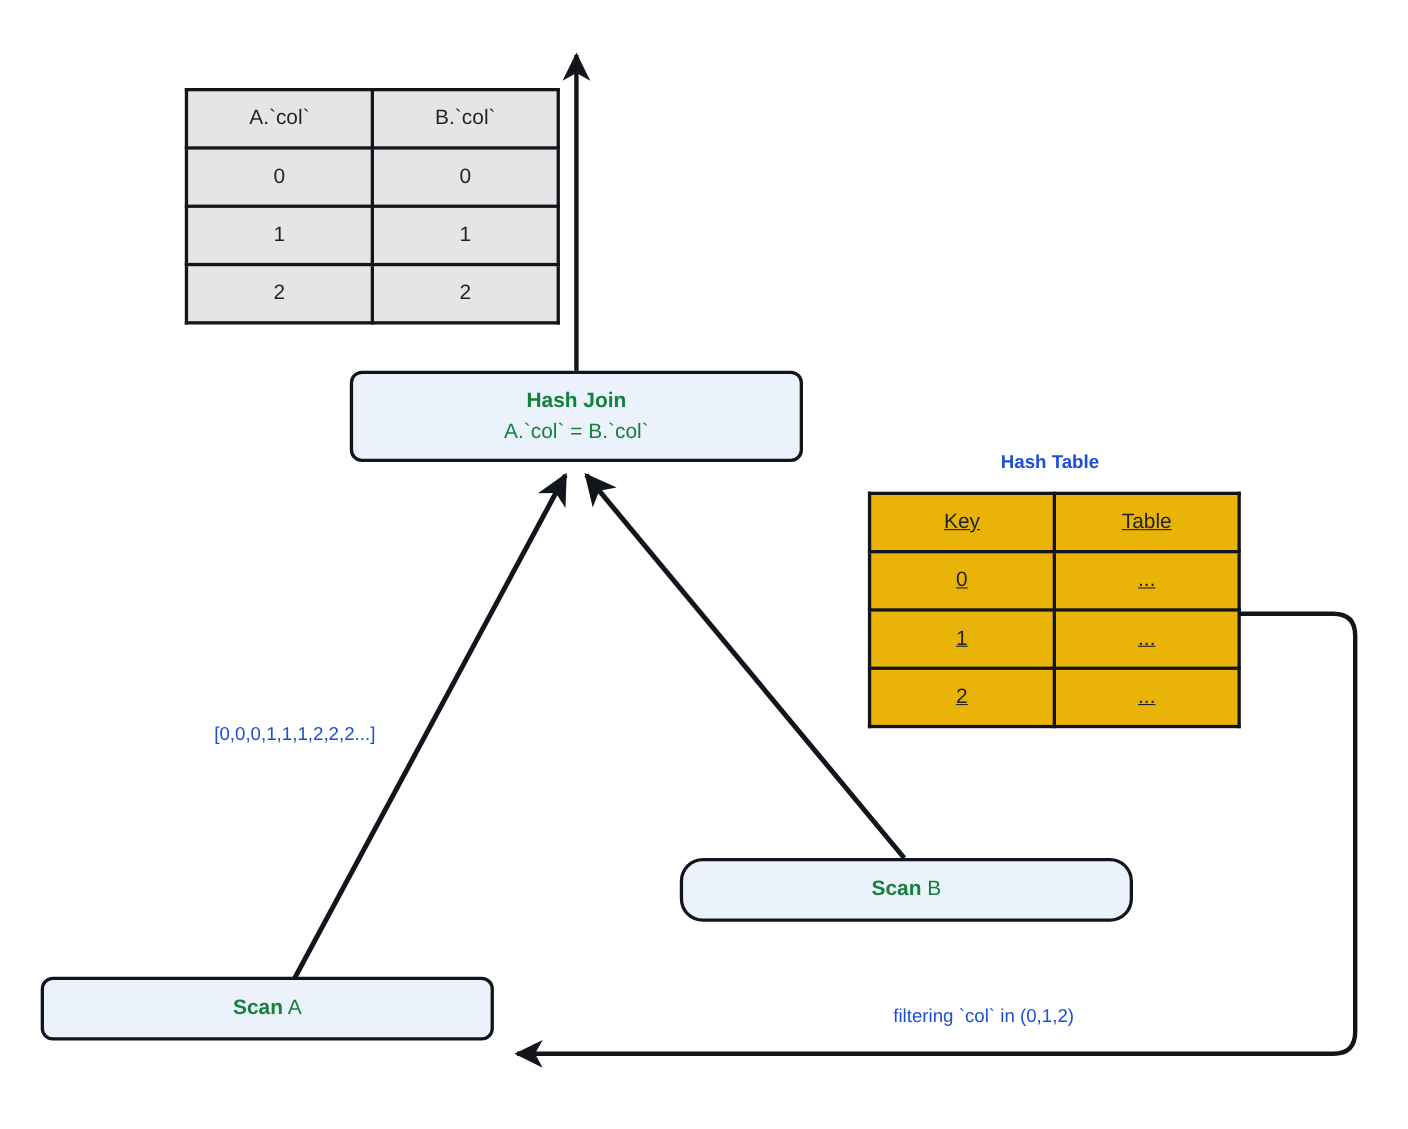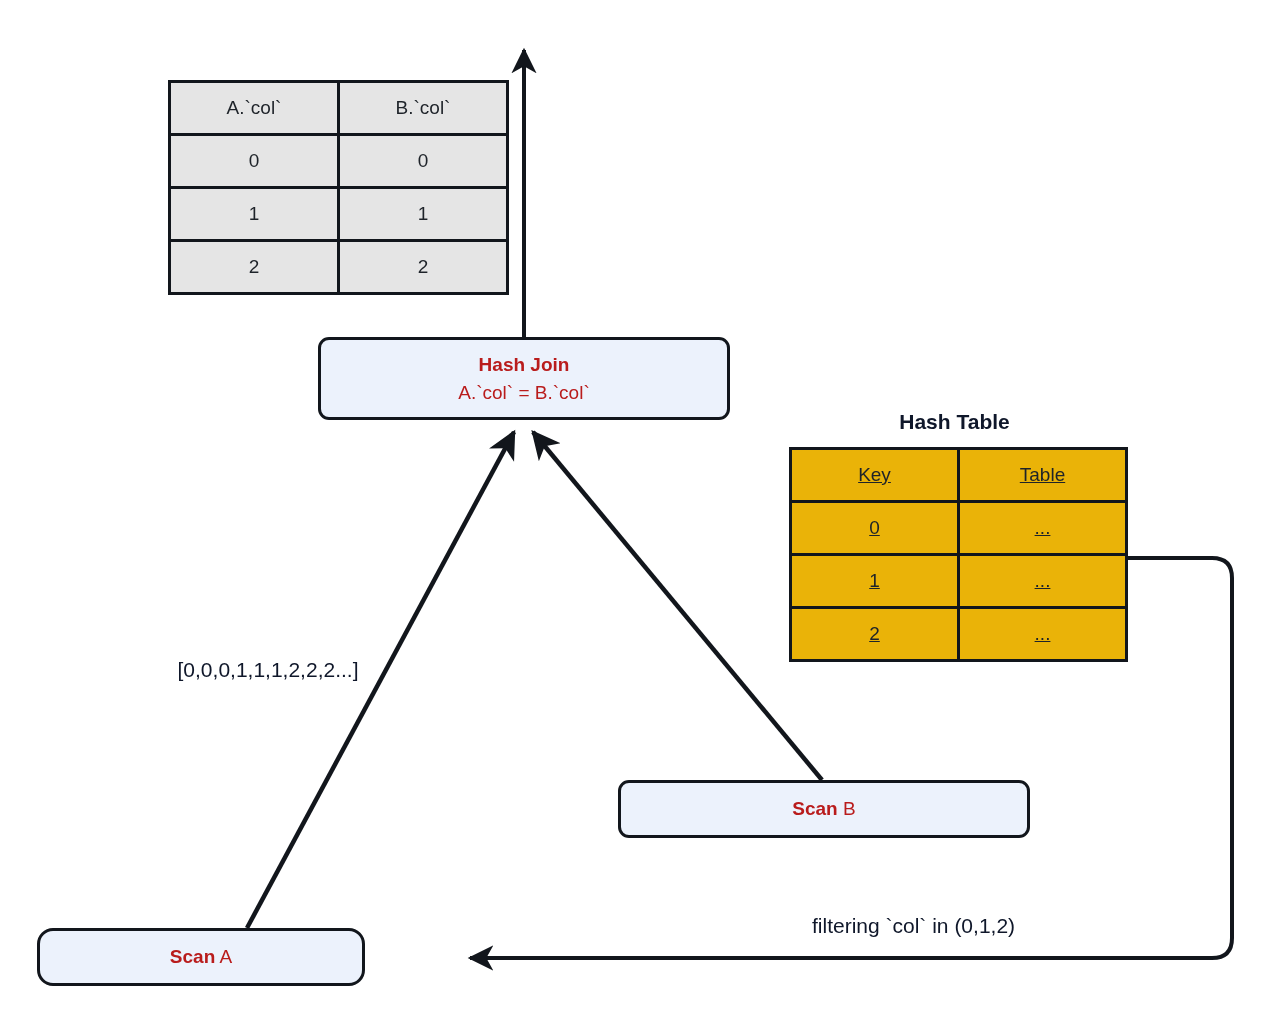--- a/index.html
+++ b/index.html
@@ -44,48 +44,48 @@
     padding: 0;
   }
   .result-table { left: 168px; top: 80px; width: 332px; }
   .result-table td { height: 50px; background: #e5e5e5; width: 166px; }
 
   .hash-table { left: 789px; top: 447px; width: 331px; }
   .hash-table td { height: 50px; background: #eab308; width: 165px; text-decoration: underline; }
 
   .table-title {
     position: absolute;
-    font-size: 21px;
+    font-size: 17px;
     font-weight: 700;
-    color: #0f172a;
+    color: #1d4ed8;
     text-align: center;
     white-space: nowrap;
   }
   .hash-table-title { left: 789px; top: 410px; width: 331px; }
 
   
   .node {
     position: absolute;
     box-sizing: border-box;
     background: #ecf2fc;
     border: 3.5px solid #12161c;
     border-radius: 11px;
     display: flex;
     flex-direction: column;
     align-items: center;
     justify-content: center;
     font-size: 19px;
-    color: #b91c1c;
+    color: #15803d;
     line-height: 1.45;
   }
   .node .ln-strong { font-weight: 700; }
   .node .ln-normal { font-weight: 400; }
   .node-hashjoin { left: 318px; top: 337px; width: 412px; height: 83px; }
-  .node-scan-b  { left: 618px; top: 780px; width: 412px; height: 58px; }
-  .node-scan-a  { left: 37px;  top: 928px; width: 328px; height: 58px; border-radius: 16px; }
+  .node-scan-b  { left: 618px; top: 780px; width: 412px; height: 58px; border-radius: 21px; }
+  .node-scan-a  { left: 37px;  top: 888px; width: 412px; height: 58px; }
 </style>
 </head>
 <body>
 
 <div id="canvas">
 
   <svg id="edges" viewBox="0 0 1280 1026" width="1280" height="1026">
     <defs>
       <marker id="arrow" viewBox="0 0 12 12" refX="10" refY="6" markerWidth="7" markerHeight="7" orient="auto-start-reverse">
         <path d="M 0 0.6 L 11 6 L 0 11.4 L 3 6 Z" fill="#12161c"></path>

